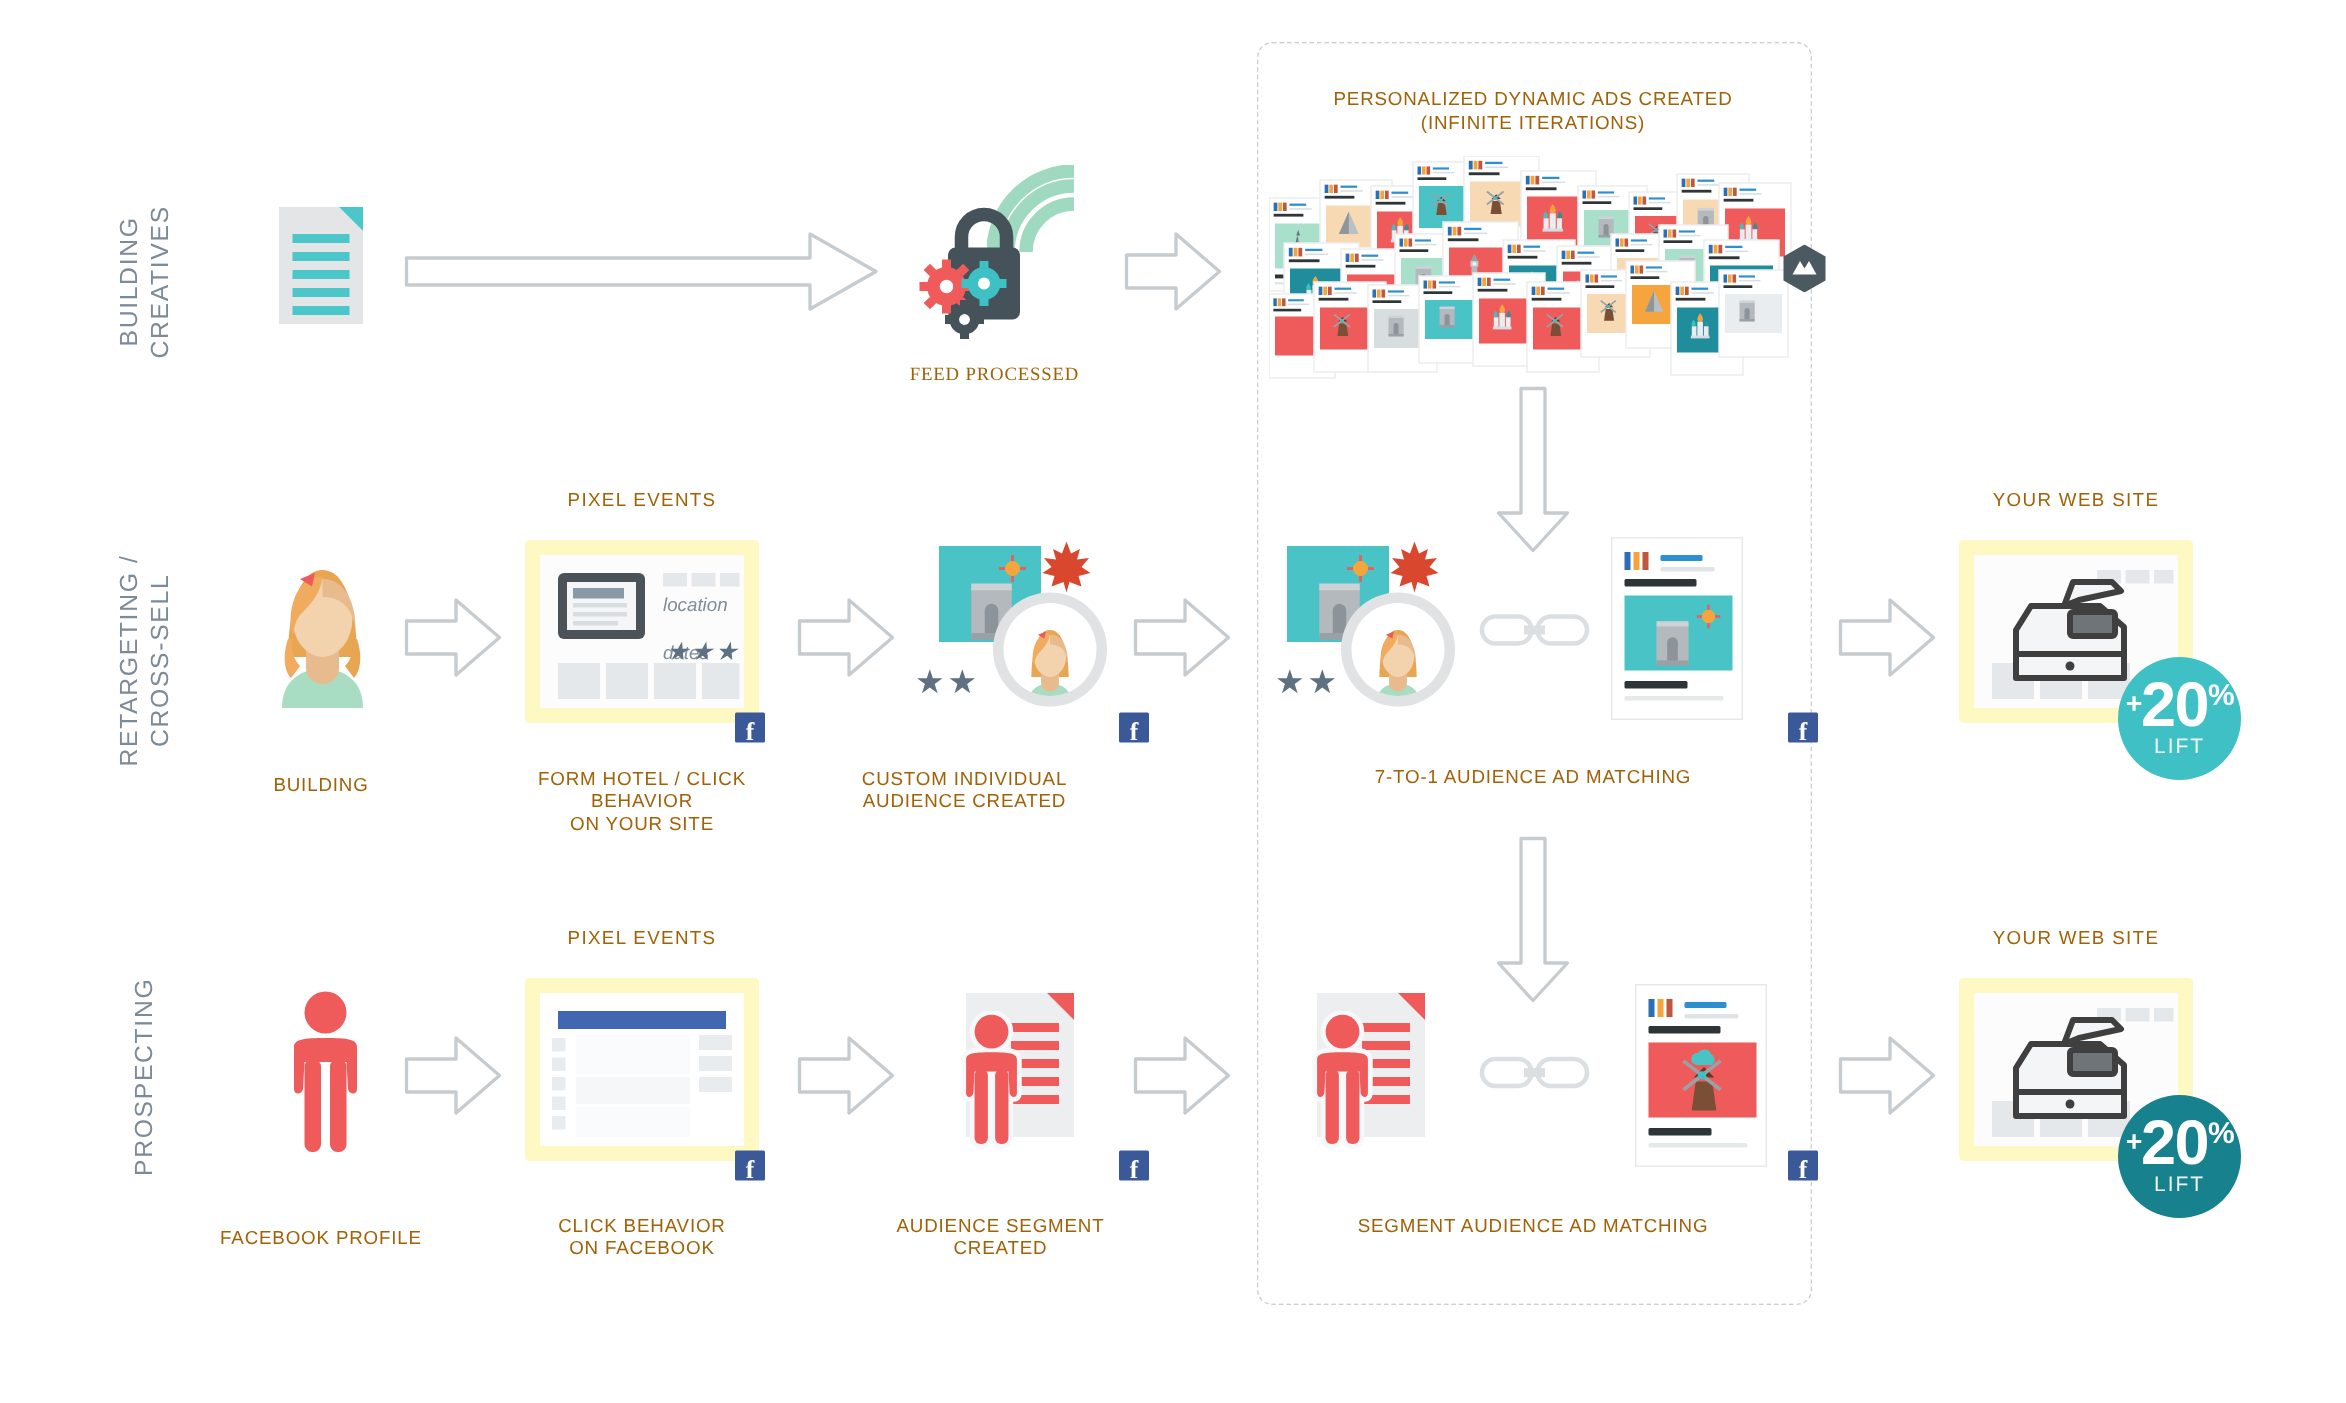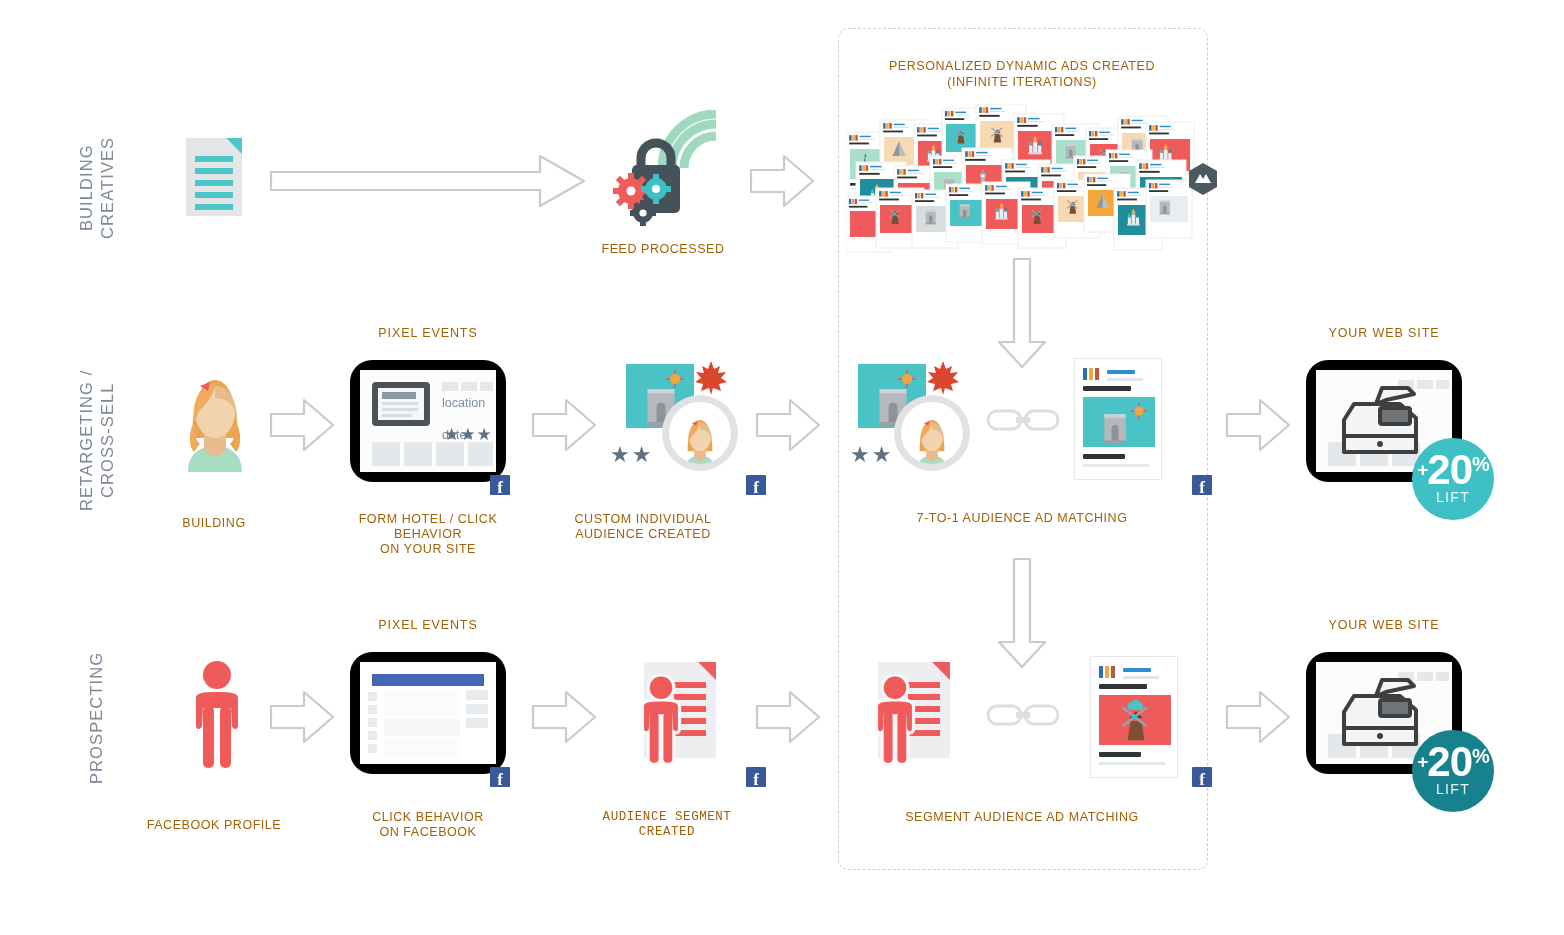--- a/index.html
+++ b/index.html
@@ -56,21 +56,21 @@
     position:absolute;background:#fff;border:1px solid #e7e9ea;box-sizing:border-box;
     box-shadow:0 0 0 0 rgba(0,0,0,0);
   }
   .adcard .bars{position:absolute;display:flex;gap:2px;}
   .adcard .bars i{display:block;width:4px;height:12px;}
   .adcard .tline{position:absolute;height:3px;border-radius:1px;}
   .adcard .hero{position:absolute;}
 
   
   .browser{
-    position:absolute;background:#000000;border-radius:22px;
+    position:absolute;background:#fef9c3;border-radius:3px;font-style:italic;
   }
   .browser .screen{position:absolute;background:#fcfcfd;}
 
   
   .fb{
     position:absolute;background:#3b5998;color:#fff;font-weight:700;
     font-family:"Liberation Serif", serif;display:flex;align-items:flex-end;
     justify-content:center;border-radius:1px;
   }
   .fb span{font-size:17px;line-height:17px;transform:translateY(1px);}
@@ -179,21 +179,21 @@
       <g fill="#45525a">
         <circle cx="31" cy="41" r="10"></circle>
         <rect x="28" y="28" width="6" height="6"></rect>
           <rect x="28" y="48" width="6" height="6"></rect>
         <rect x="18" y="38" width="6" height="6"></rect>
           <rect x="38" y="38" width="6" height="6"></rect>
       </g>
       <circle cx="31" cy="41" r="3.6" fill="#ffffff"></circle>
     </svg>
   </div>
-  <div class="cap" style="left:563px;top:242px;width:200px;">FEED PROCESSED</div>
+  <div class="cap" style="left:563px;top:242px;width:200px;font-family:Liberation Serif, serif;">FEED PROCESSED</div>
 
   <svg class="arrow-r" style="left:748px;top:152px;" width="68" height="58" viewBox="0 0 68 58">
     <path d="M3 18 H36 V4 L65 29 L36 54 V40 H3 Z" fill="#fff" stroke="#c6cbcf" stroke-width="2.2" stroke-linejoin="round"></path>
   </svg>
 
   <svg style="position:absolute;left:846px;top:104px;" width="350" height="152" viewBox="0 0 350 152">
     <defs>
 
       <g id="eiffel">
         <path d="M12 2 L10 8 H14 Z" fill="#6e7379"></path>
@@ -819,21 +819,21 @@
       </g>
       <circle cx="31" cy="15" r="14" fill="#ef5a5a"></circle>
       <path d="M10 38 C10 33 16 32 31 32 C46 32 52 33 52 38 V66 C52 70 47 70 46 66 L45 48 H17 L16 66 C15 70 10 70 10 66 Z" fill="#ef5a5a"></path>
       <rect x="17" y="46" width="11" height="62" rx="5" fill="#ef5a5a"></rect>
       <rect x="34" y="46" width="11" height="62" rx="5" fill="#ef5a5a"></rect>
     </svg>
   </div>
   <div class="fb" style="left:746px;top:767px;width:20px;height:20px;">
     <span>f</span>
   </div>
-  <div class="cap" style="left:577px;top:810px;width:180px;font-family:Liberation Mono, monospace;">AUDIENCE SEGMENT
+  <div class="cap" style="left:577px;top:810px;width:180px;">AUDIENCE SEGMENT
 CREATED</div>
 
   <svg class="arrow-r" style="left:752px;top:688px;" width="72" height="58" viewBox="0 0 68 58">
     <path d="M3 18 H36 V4 L65 29 L36 54 V40 H3 Z" fill="#fff" stroke="#c6cbcf" stroke-width="2.2" stroke-linejoin="round"></path>
   </svg>
 
   <div class="abs" style="left:868px;top:662px;width:110px;height:118px;">
     <div class="abs" style="left:10px;top:0;width:72px;height:96px;background:#eceef0;"></div>
     <div class="abs" style="right:28px;top:0;width:18px;height:18px;background:#fff;clip-path:polygon(0 0,100% 100%,100% 0);"></div>
     <div class="abs" style="left:64px;top:0;width:0;height:0;border-left:18px solid transparent;border-top:18px solid #ef5a5a;"></div>

